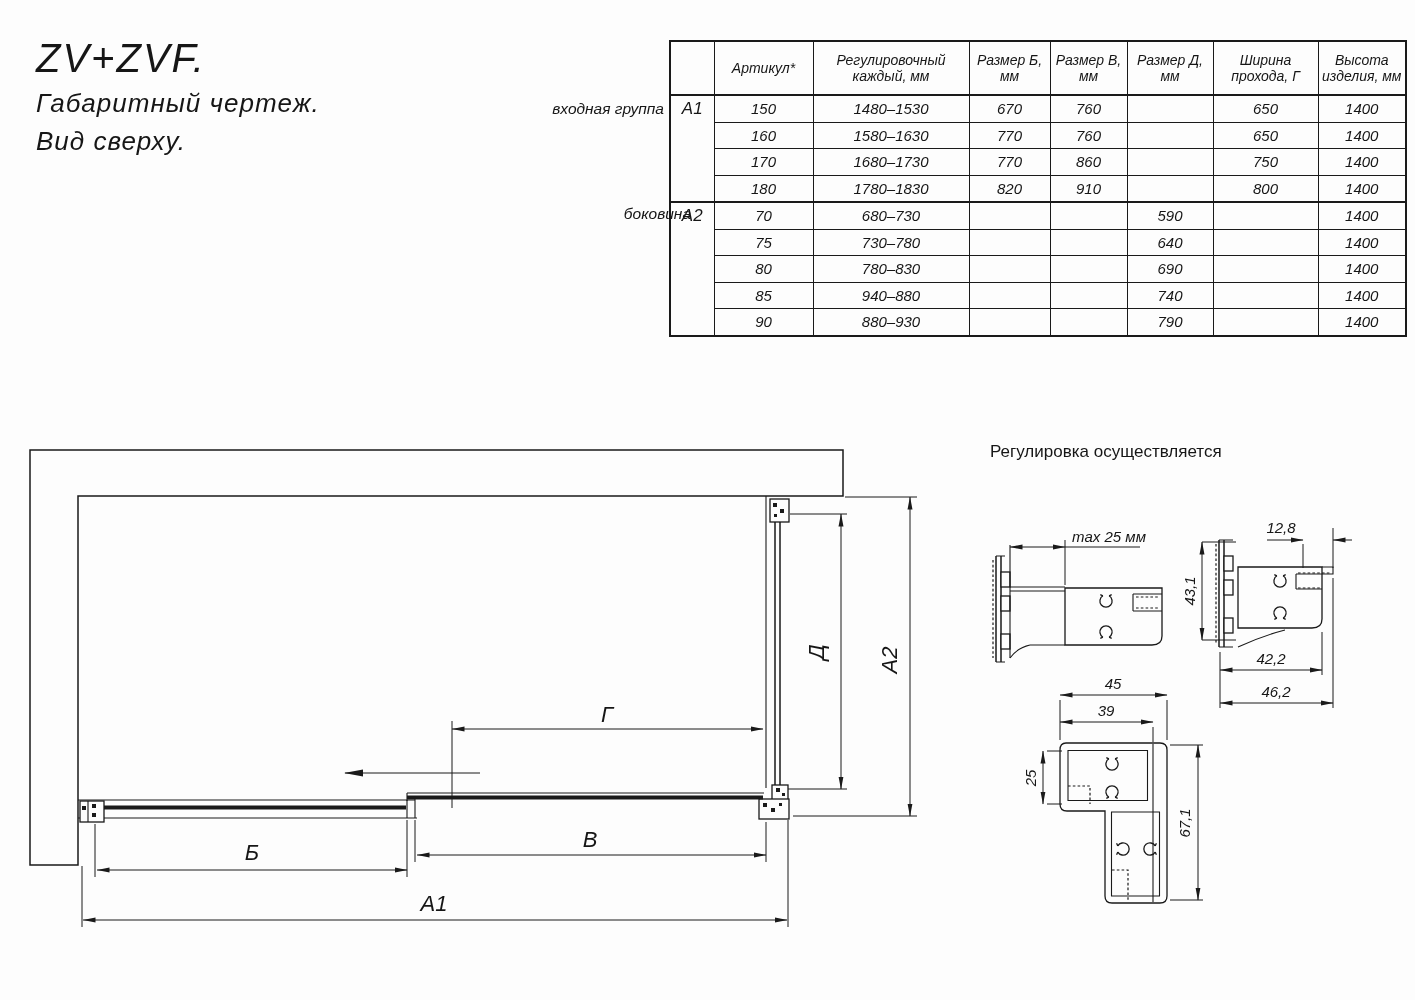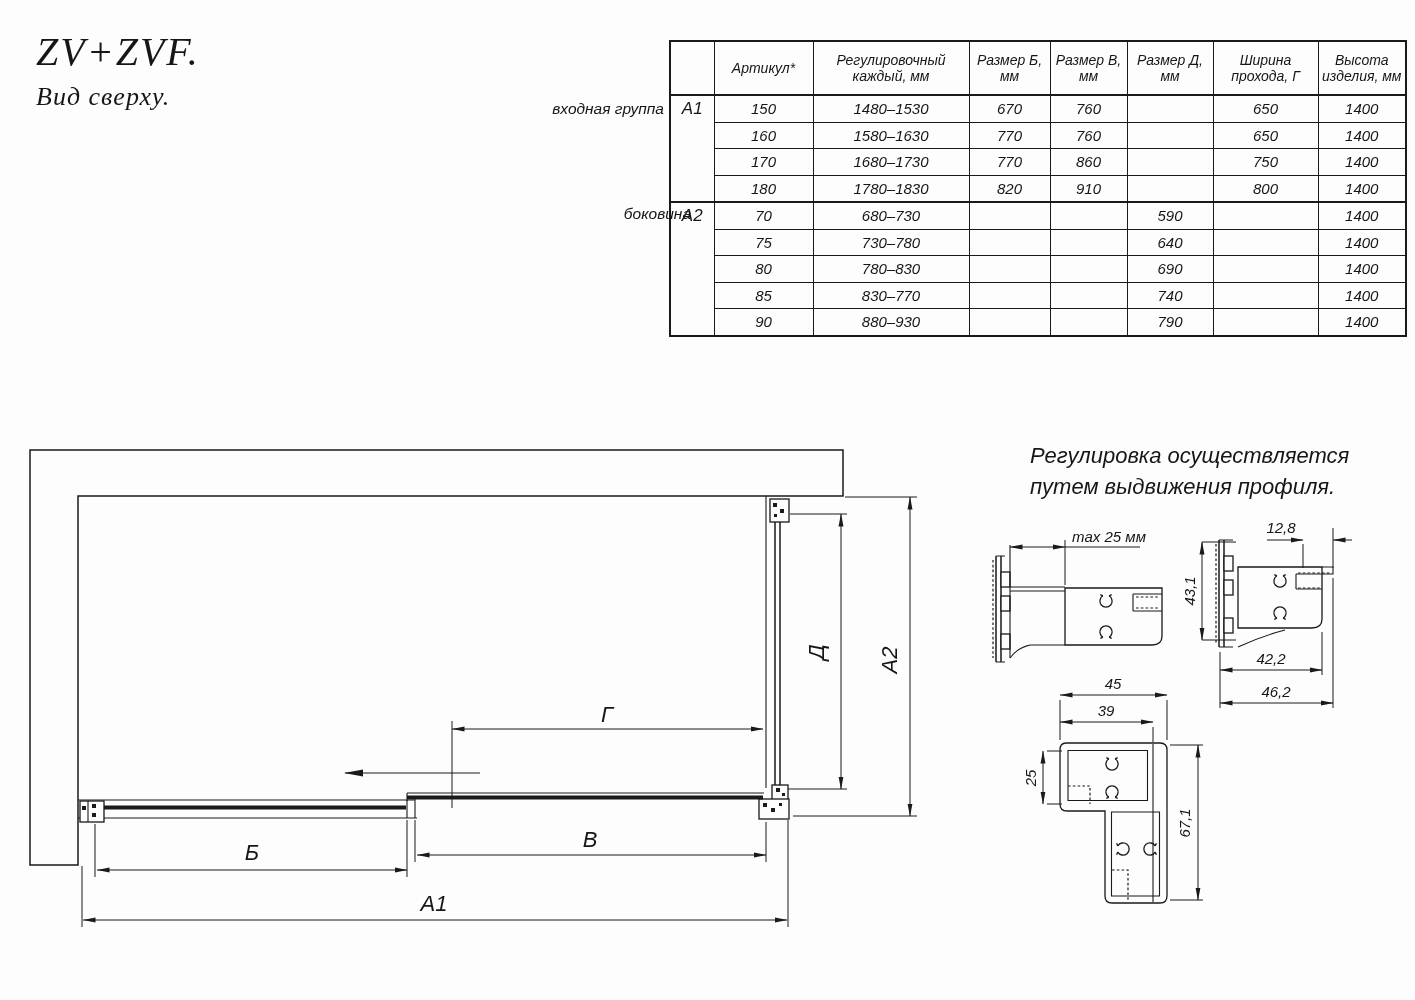--- a/index.html
+++ b/index.html
@@ -1,59 +1,60 @@
 <!DOCTYPE html>
 <html><head>
 <meta charset="utf-8">
 <style>
   html,body{margin:0;padding:0;background:#e8e8e8;}
   #page{position:relative;width:1415px;height:1000px;background:#fdfdfd;overflow:hidden;
         font-family:"Liberation Sans",sans-serif;color:#161616;}
   
-  #title{position:absolute;left:36px;top:28px;font-style:italic;font-family:Liberation Serif, serif;}
+  #title{position:absolute;left:36px;top:36px;font-style:italic;}
   #title .product{font-size:40px;letter-spacing:2px;}
   #title .sub{font-size:26px;margin-top:7px;letter-spacing:1px;}
   
   #spec-table{position:absolute;left:669px;top:40px;width:736px;border-collapse:collapse;
               table-layout:fixed;font-style:italic;border-radius:24px;}
   #spec-table th,#spec-table td{border:1.4px solid #1a1a1a;text-align:center;vertical-align:middle;
               padding:0 2px;font-weight:normal;overflow:hidden;}
   #spec-table th{height:52px;font-size:14px;line-height:1.15;}
   #spec-table td{height:25.5px;font-size:15px;}
   #spec-table{border:2.4px solid #1a1a1a;}
   #spec-table tr.head th{border-bottom:2.4px solid #1a1a1a;}
   #spec-table tr.grp td{border-top:2.4px solid #1a1a1a;}
   #spec-table td.code{font-size:17px;vertical-align:top;line-height:26px;}
   .grp-label{position:absolute;font-style:italic;font-size:15.5px;white-space:nowrap;text-align:right;}
   #grp-label-1{top:100px;right:751px;}
   #grp-label-2{top:205px;right:724px;}
   #footnote{position:absolute;left:680px;top:349px;width:700px;text-align:center;
             font-style:italic;font-size:15px;}
   #footnote .em{font-size:20px;}
   
-  #note{position:absolute;left:990px;top:440px;font-style:italic;font-size:22px;line-height:1.42;margin-left:40px;}
+  #note{position:absolute;left:990px;top:440px;font-size:17px;line-height:1.42;}
   
   #draw{position:absolute;left:0;top:0;}
   .ln{stroke:#1a1a1a;stroke-width:1.1;fill:none;}
   .md{stroke:#1a1a1a;stroke-width:1.5;fill:none;}
   .glass{stroke:#1a1a1a;stroke-width:4;fill:none;}
   .dim{stroke:#1a1a1a;stroke-width:1;fill:none;}
   .blk{stroke:#1a1a1a;stroke-width:1.3;fill:#fdfdfd;}
   .dot{fill:#1a1a1a;stroke:none;}
   .ser{stroke:#1a1a1a;stroke-width:1.2;fill:none;stroke-dasharray:2.6 2.2;}
   .lbl{font:italic 22px "Liberation Sans",sans-serif;fill:#161616;}
   .dlbl{font:italic 15px "Liberation Sans",sans-serif;fill:#161616;}
 </style>
 </head>
 <body>
 
 <div id="page">
 
   <div id="title">
     <div class="product">ZV+ZVF.</div>
+    <div class="sub">Габаритный чертеж.</div>
     <div class="sub">Вид сверху.</div>
   </div>
 
   <div class="grp-label" id="grp-label-1">входная группа</div>
   <div class="grp-label" id="grp-label-2">боковина</div>
 
   <table id="spec-table">
     <colgroup>
       <col style="width:44px">
         <col style="width:99px">
@@ -135,21 +136,21 @@
       <td>80</td>
       <td>780–830</td>
       <td></td>
       <td></td>
       <td>690</td>
       <td></td>
       <td>1400</td>
     </tr>
     <tr>
       <td>85</td>
-      <td>830–770</td>
+      <td>940–880</td>
       <td></td>
       <td></td>
       <td>740</td>
       <td></td>
       <td>1400</td>
     </tr>
     <tr>
       <td>90</td>
       <td>880–930</td>
       <td></td>
@@ -157,21 +158,20 @@
       <td>790</td>
       <td></td>
       <td>1400</td>
     </tr>
   </tbody>
     </table>
 
 
   <div id="note">
     <div>Регулировка осуществляется</div>
-    <div>путем выдвижения профиля.</div>
   </div>
 
   <svg id="draw" width="1415" height="1000" viewBox="0 0 1415 1000">
     <defs>
       <pattern id="hatch" patternUnits="userSpaceOnUse" width="11" height="11">
         <rect width="11" height="11" fill="#fdfdfd"></rect>
         <path d="M0,11 L11,0 M-2.75,2.75 L2.75,-2.75 M8.25,13.75 L13.75,8.25" stroke="#1a1a1a" stroke-width="1.1"></path>
       </pattern>
       <marker id="arr" markerUnits="userSpaceOnUse" markerWidth="13" markerHeight="7" refX="12.5" refY="3.5" orient="auto-start-reverse">
         <path d="M0,1 L13,3.5 L0,6 Z" fill="#1a1a1a"></path>

